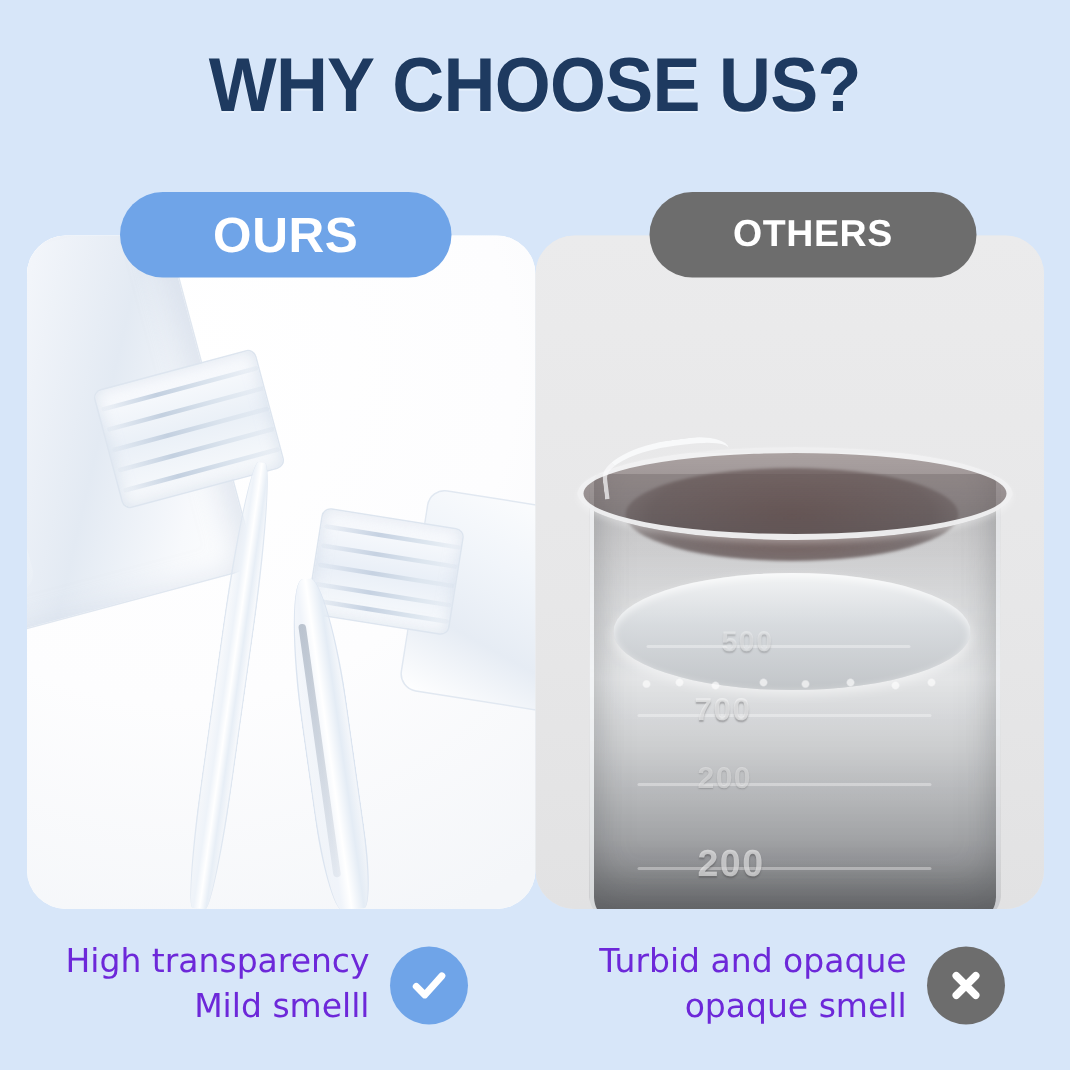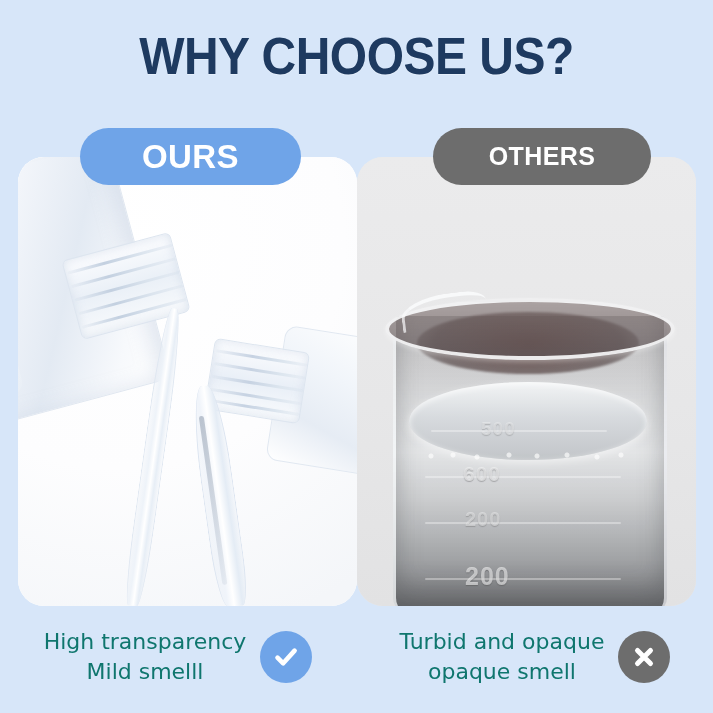--- a/index.html
+++ b/index.html
@@ -355,22 +355,22 @@
     justify-content: center;
     gap: 14px;
   }
   .caption.left  { left: 0; }
   .caption.right { left: 357px; }
 
   .caption-text {
     font-family: "DejaVu Sans", "Liberation Sans", sans-serif;
     font-size: 22px;
     line-height: 30px;
-    color: #0f766e;
-    text-align: center;
+    color: #6d28d9;
+    text-align: right;
     white-space: nowrap;
   }
   .caption-text .l2 { display: block; }
 
   .mark {
     flex: 0 0 auto;
     width: 52px;
     height: 52px;
     border-radius: 50%;
     display: flex;
@@ -421,21 +421,21 @@
           <div class="murk"></div>
           <div class="beaker-rim"></div>
           <div class="beaker-spout"></div>
           <div class="liquid-surface"></div>
           <div class="bubbles"></div>
 
           <div class="grad-line l500"></div>
           <div class="grad g500">500</div>
 
           <div class="grad-line l400"></div>
-          <div class="grad g400">600</div>
+          <div class="grad g400">700</div>
 
           <div class="grad-line l300"></div>
           <div class="grad g300">200</div>
 
           <div class="grad-line l200"></div>
           <div class="grad g200">200</div>
         </div>
       </div>
     </div>
   </div>

